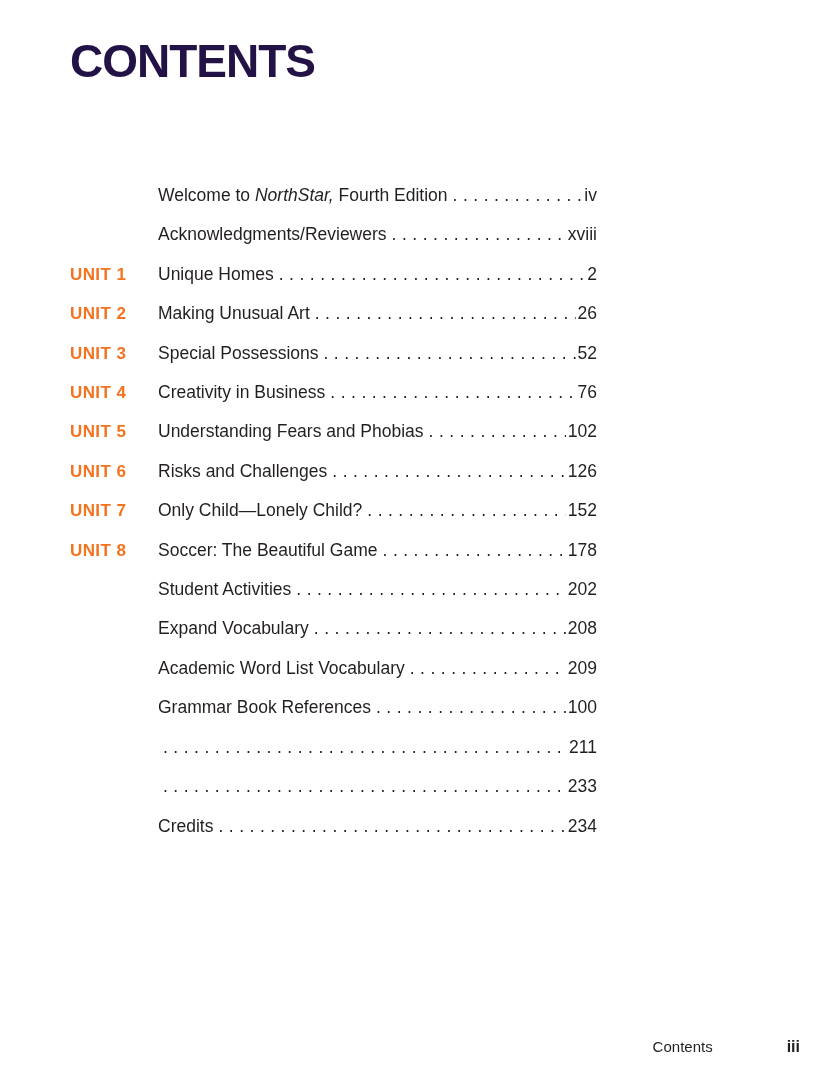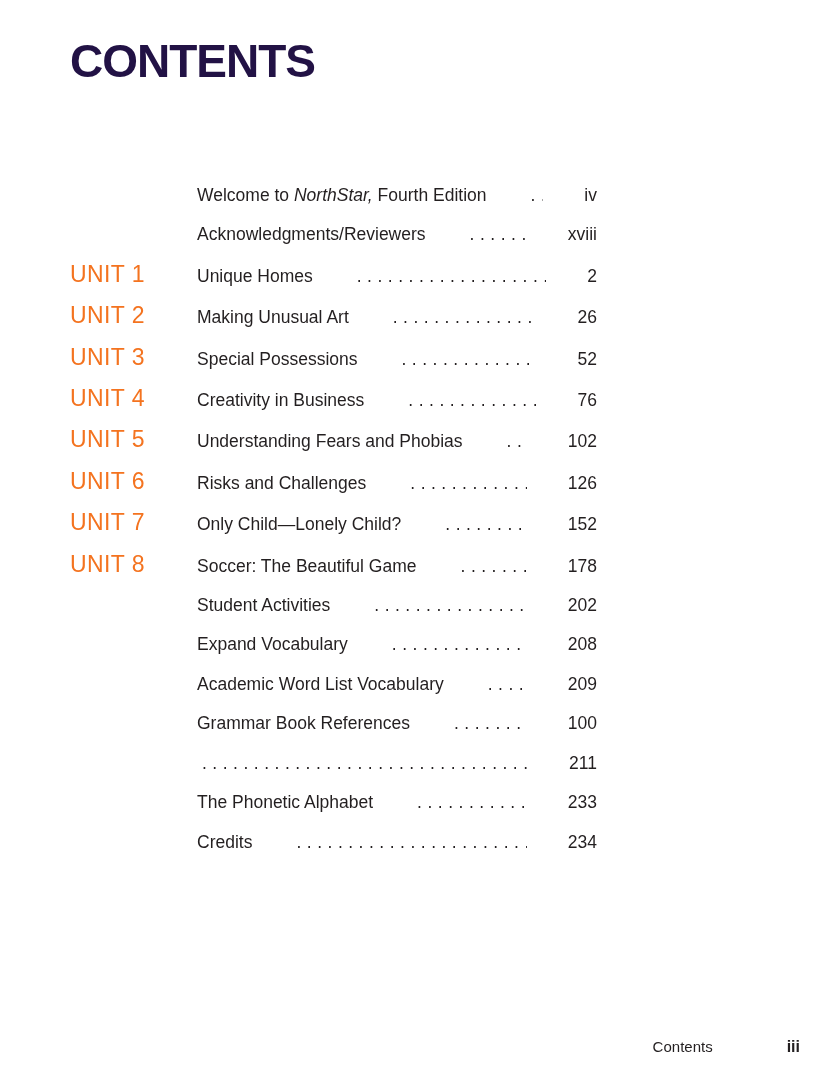--- a/index.html
+++ b/index.html
@@ -37,27 +37,26 @@
     position: absolute;
     left: 70px;
     top: 176px;
     width: 527px;
   }
   .toc-row {
     display: flex;
     align-items: baseline;
     line-height: 39.4px;
     font-size: 17.5px;
-    gap: 39px;
   }
   .unit-label {
     flex: none;
     width: 88px;
-    font-size: 23px;
-    font-weight: 400;
+    font-size: 17px;
+    font-weight: 700;
     letter-spacing: 0.4px;
     color: var(--unit-color);
   }
   .entry-title { flex: none; white-space: pre; }
   .entry-title .italic { font-style: italic; }
   .dots {
     flex: 1;
     overflow: hidden;
     white-space: nowrap;
     margin-left: 5px;
@@ -171,21 +170,20 @@
         <span class="dots"></span>
         <span class="page-num">100</span>
       </div>
       <div class="toc-row">
         <span class="unit-label"></span>
         <span class="dots"></span>
         <span class="page-num">211</span>
       </div>
       <div class="toc-row">
         <span class="unit-label"></span>
-        <span class="entry-title"><span>The Phonetic Alphabet</span></span>
         <span class="dots"></span>
         <span class="page-num">233</span>
       </div>
       <div class="toc-row">
         <span class="unit-label"></span>
         <span class="entry-title"><span>Credits</span></span>
         <span class="dots"></span>
         <span class="page-num">234</span>
       </div>
     </div>

